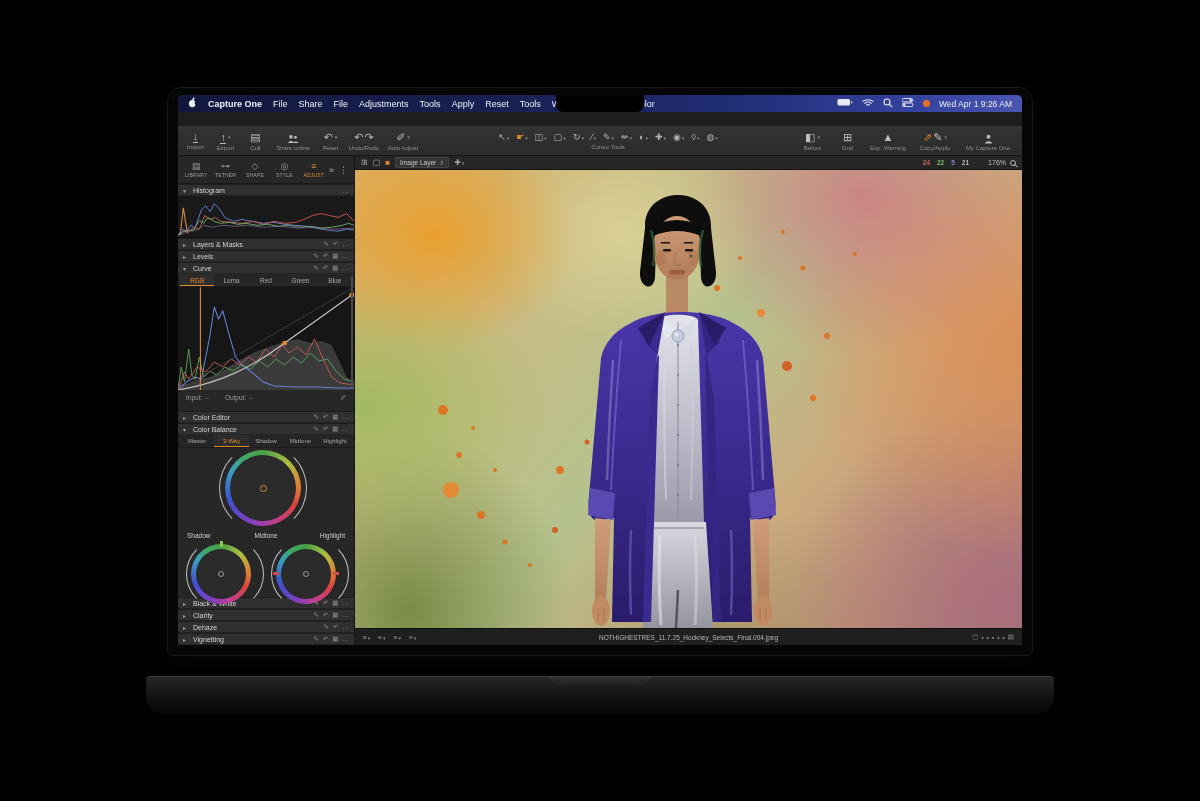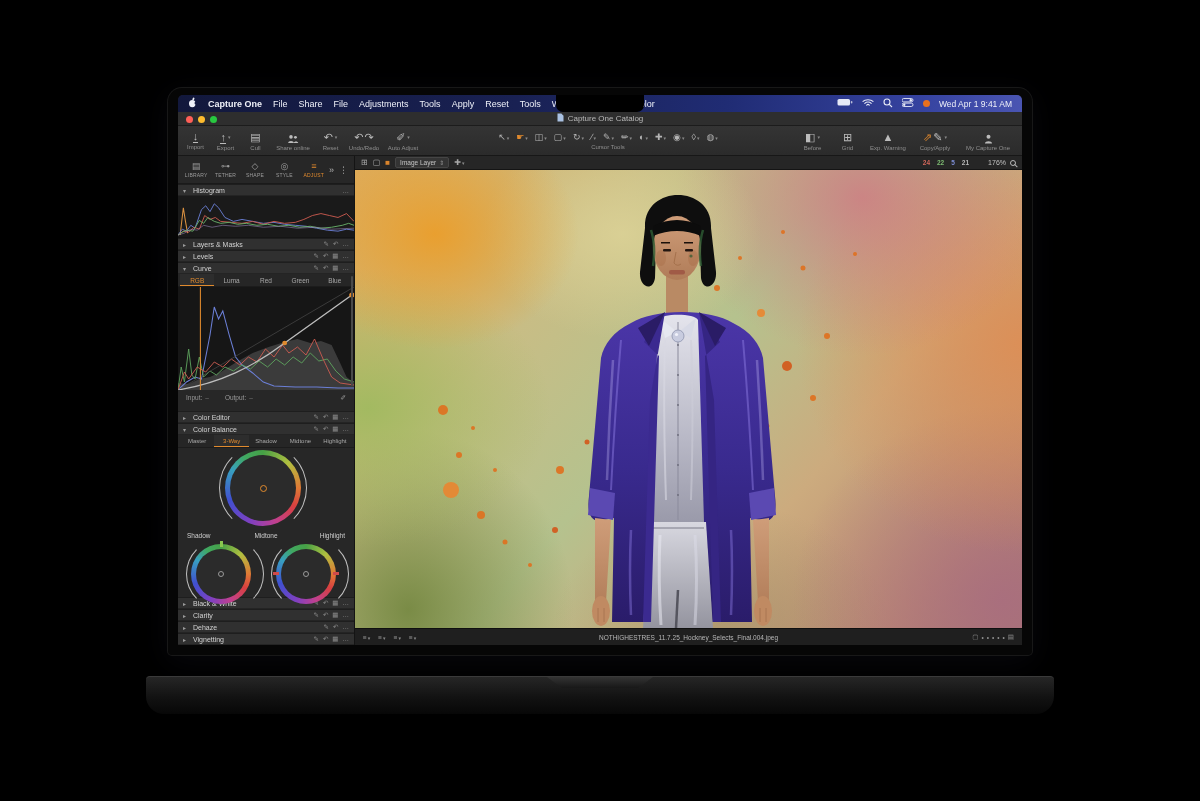--- a/index.html
+++ b/index.html
@@ -189,38 +189,25 @@
               <circle cx="4" cy="4" r="3"></circle>
               <path d="M6.3 6.3 L9 9"></path>
             </svg></span>
         <span><svg width="12" height="9" viewBox="0 0 12 9" fill="#e6e9f6">
               <rect x="0" y="0.5" width="11" height="3.4" rx="1.7" fill="none" stroke="#e6e9f6" stroke-width="0.9"></rect>
               <circle cx="8.8" cy="2.2" r="1.2"></circle>
               <rect x="0" y="5.1" width="11" height="3.4" rx="1.7" fill="none" stroke="#e6e9f6" stroke-width="0.9"></rect>
               <circle cx="2.2" cy="6.8" r="1.2"></circle>
             </svg></span>
         <span class="mb-dot"></span>
-        <span>Wed Apr 1 9:41 AM</span>
+        <span>Wed Apr 1 9:26 AM</span>
       </div>
     </div>
     <div class="notch"></div>
 
-    <div class="titlebar">
-      <div class="lights">
-        <span class="light" style="background:#ff5f57"></span>
-        <span class="light" style="background:#febc2e"></span>
-        <span class="light" style="background:#28c840"></span>
-      </div>
-      <div class="title">
-        <span><svg width="7" height="9" viewBox="0 0 7 9">
-              <path d="M0.5 0.5 h3.8 l2.2 2.2 v5.8 h-6 z" fill="#a9c1e2"></path>
-            </svg></span>
-        <span>Capture One Catalog</span>
-      </div>
-    </div>
 
     <div class="toolbar">
       <div class="tb-left">
         <div class="tb-item">
           <span class="tb-ic tray">↓</span>
           <span class="tb-label">Import</span>
         </div>
         <div class="tb-item">
           <span class="tb-ic">
               <span class="tray">↑</span>

